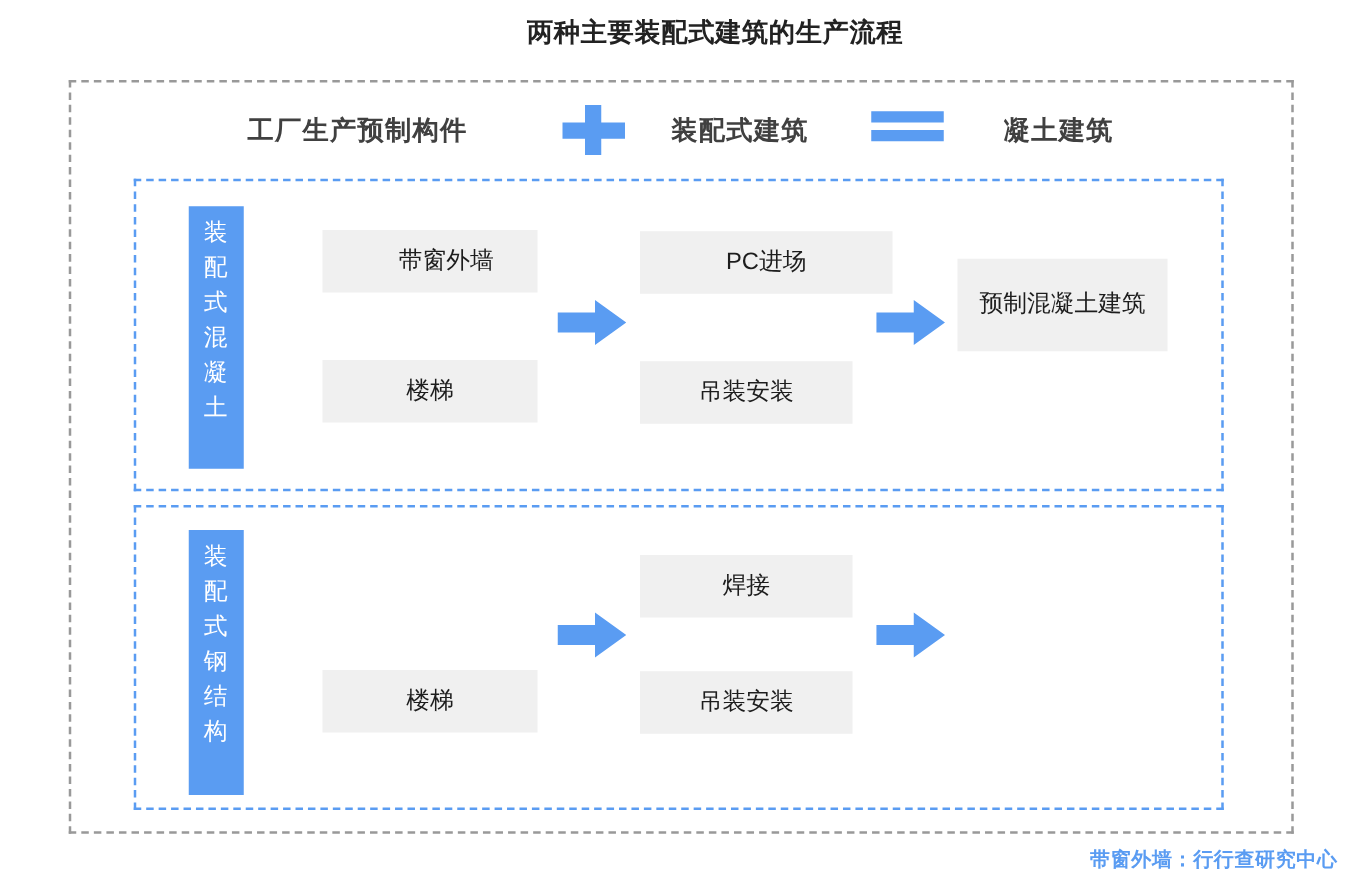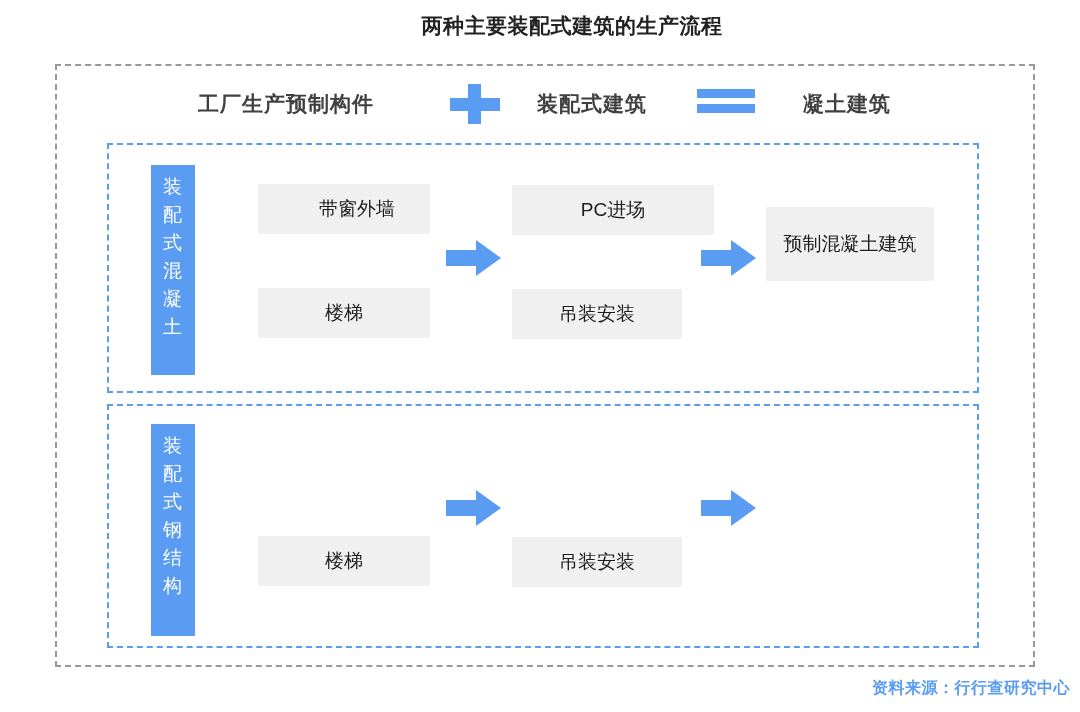--- a/index.html
+++ b/index.html
@@ -255,23 +255,24 @@
   </div>
 
   <div class="step-box box-b">楼梯</div>
 
   <div class="arrow arrow-1">
     <svg viewBox="0 0 55 40" xmlns="http://www.w3.org/2000/svg">
       <polygon points="0,12 30,12 30,2 55,20 30,38 30,28 0,28" fill="#5a9cf2"></polygon>
     </svg>
   </div>
 
+  <div class="step-box box-c">焊接</div>
   <div class="step-box box-d">吊装安装</div>
 
   <div class="arrow arrow-2">
     <svg viewBox="0 0 55 40" xmlns="http://www.w3.org/2000/svg">
       <polygon points="0,12 30,12 30,2 55,20 30,38 30,28 0,28" fill="#5a9cf2"></polygon>
     </svg>
   </div>
 
 </div>
 
-<div class="source-note">资料来源：行行查研究中心</div>
+<div class="source-note">带窗外墙：行行查研究中心</div>
 
 </body></html>

